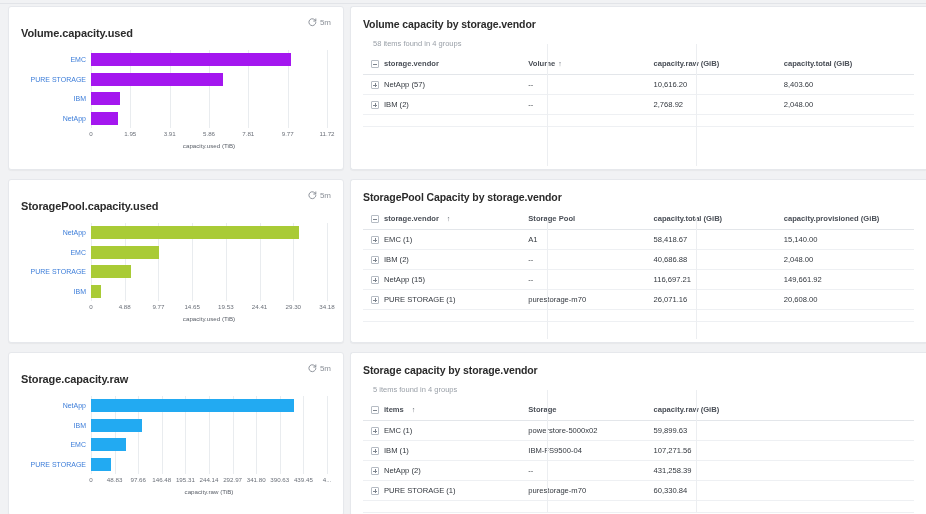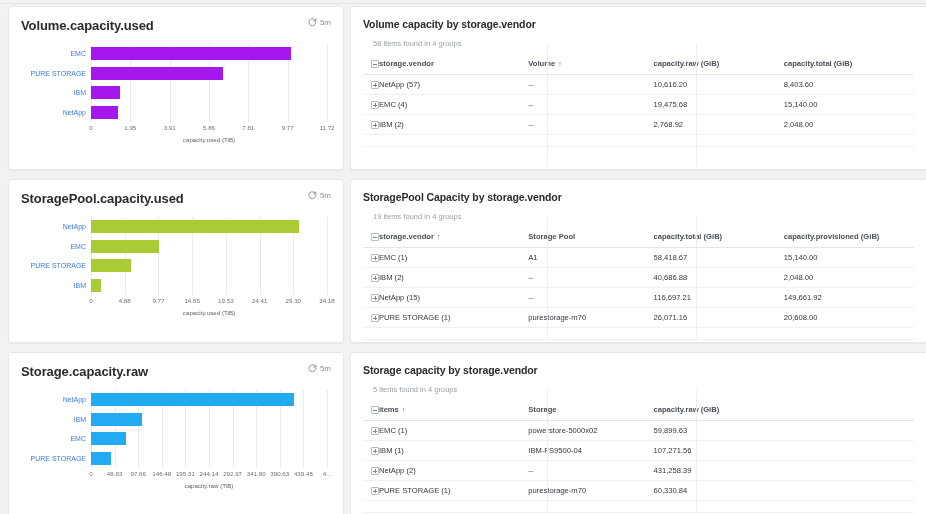--- a/index.html
+++ b/index.html
@@ -39,21 +39,21 @@
     position: relative;
   }
   .card-chart { width: 336px; flex: 0 0 336px; padding: 11px 12px 6px 12px; }
   .card-table { flex: 1 1 auto; padding: 11px 12px 0 12px; border-right: none;
                 border-top-right-radius: 0; border-bottom-right-radius: 0; }
 
   .chart-head {
     display: flex; align-items: flex-start; justify-content: space-between;
   }
   .chart-title {
-    font-size: 13px; font-weight: bold; color: #2b2b2b; letter-spacing: -0.1px;
+    font-size: 11px; font-weight: bold; color: #2b2b2b; letter-spacing: -0.1px; margin-top: 9px;
   }
   .refresh {
     display: flex; align-items: center; gap: 3px;
     color: #8b9098; font-size: 8px;
   }
   .refresh svg { display:block; }
   .refresh-label { font-size: 8px; color: #8b9098; }
 
   
   .plot {
@@ -118,21 +118,21 @@
     border-bottom: 1px solid #e3e6ea;
     white-space: nowrap;
   }
   .tbl td {
     font-size: 7.6px; color: #32373e;
     text-align: left; padding: 5px 4px 5px 0;
     border-bottom: 1px solid #eef0f3;
     white-space: nowrap;
   }
   .tbl tr:last-child td { border-bottom: 1px solid #eef0f3; }
-  .cell-first { display: flex; align-items: center; padding-left: 8px; }
+  .cell-first { display: flex; align-items: center; gap: 5px; padding-left: 8px; }
   .boxicon {
     width: 8px; height: 8px; flex: 0 0 8px;
     border: 1px solid #b6bcc4; border-radius: 1px;
     position: relative; background: #fff;
   }
   .boxicon::before {
     content: ""; position: absolute; left: 1px; right: 1px; top: 3px;
     height: 1px; background: #7d848d;
   }
   .boxicon.plus::after {
@@ -236,31 +236,20 @@
               <tr>
                 <td>
                   <span class="cell-first">
                     <span class="boxicon plus"></span>
                     <span>NetApp (57)</span>
                   </span>
                 </td>
                 <td>--</td>
                 <td>10,616.20</td>
                 <td>8,403.60</td>
-              </tr>
-              <tr>
-                <td>
-                  <span class="cell-first">
-                    <span class="boxicon plus"></span>
-                    <span>EMC (4)</span>
-                  </span>
-                </td>
-                <td>--</td>
-                <td>19,475.68</td>
-                <td>15,140.00</td>
               </tr>
               <tr>
                 <td>
                   <span class="cell-first">
                     <span class="boxicon plus"></span>
                     <span>IBM (2)</span>
                   </span>
                 </td>
                 <td>--</td>
                 <td>2,768.92</td>
@@ -333,21 +322,20 @@
               <div class="tick" style="left: 57.1387%;">19.53</div>
               <div class="tick" style="left: 71.416%;">24.41</div>
               <div class="tick" style="left: 85.7226%;">29.30</div>
               <div class="tick" style="left: 100%;">34.18</div>
             </div>
             <div class="xlabel">capacity.used (TiB)</div>
           </div>
         </div>
         <div class="card card-table">
           <div class="tbl-title">StoragePool Capacity by storage.vendor</div>
-          <div class="tbl-sub">19 items found in 4 groups</div>
           <table class="tbl">
             <colgroup>
               <col style="width: 33%;">
               <col style="width: 25%;">
               <col style="width: 26%;">
               <col style="width: 26%;">
             </colgroup>
             <thead>
               <tr>
                 <th>

